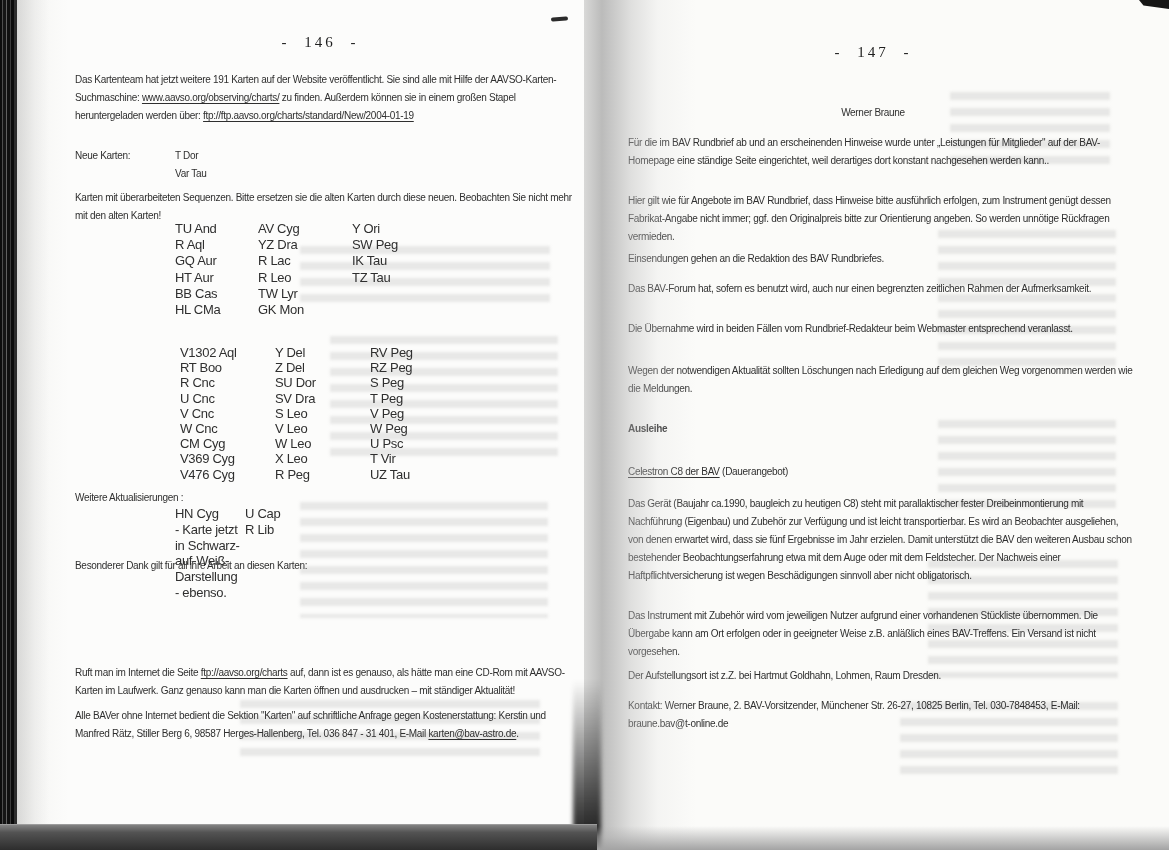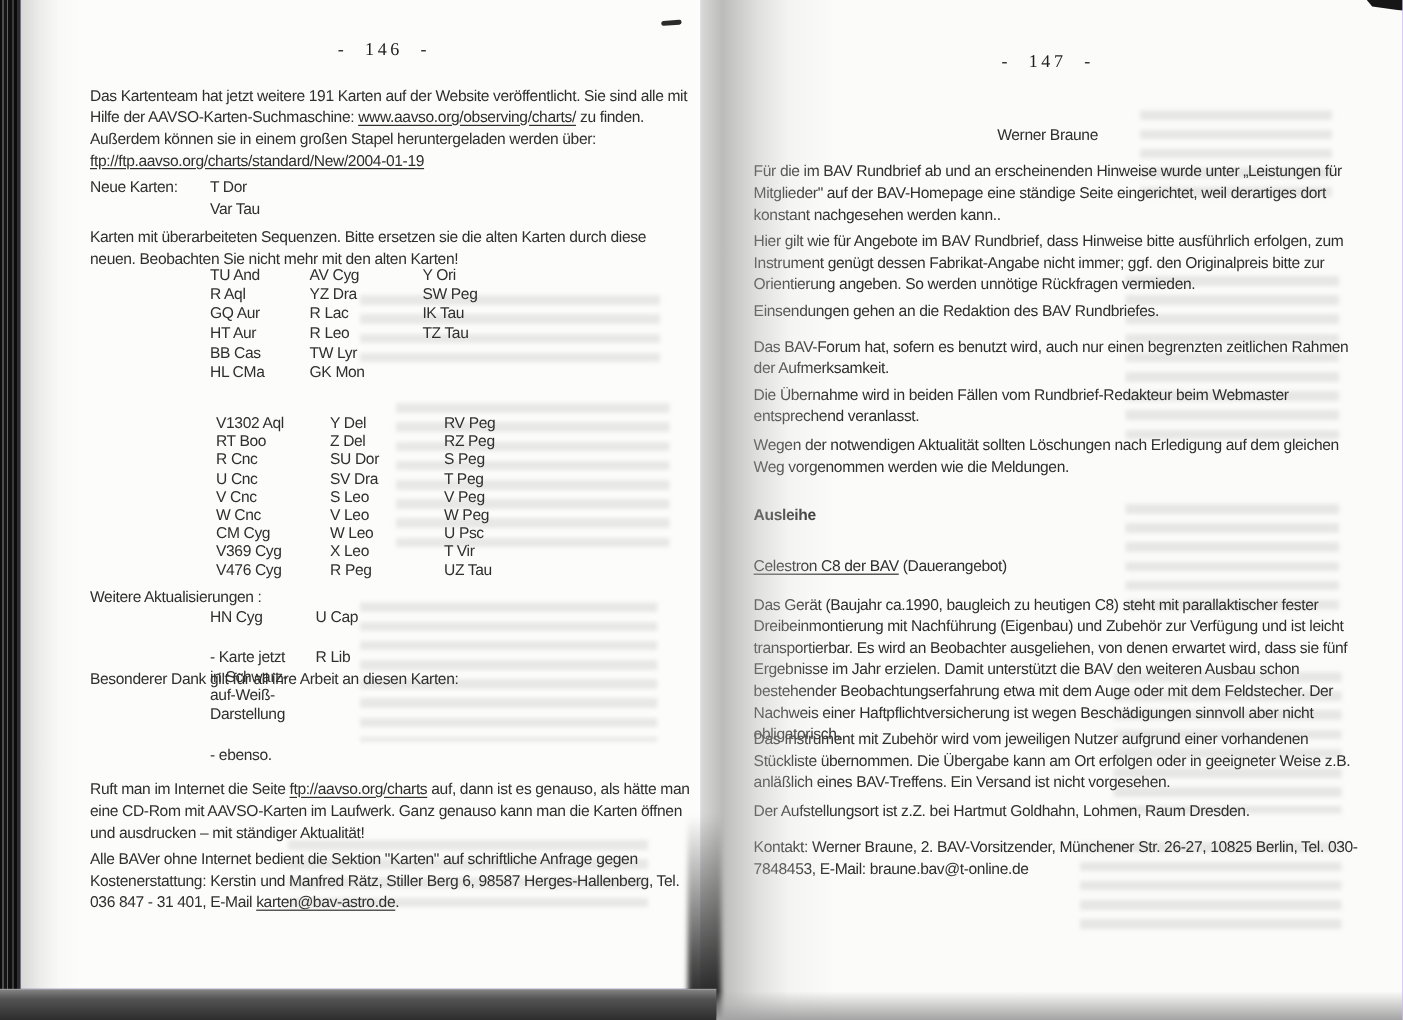--- a/index.html
+++ b/index.html
@@ -1,38 +1,38 @@
 <!DOCTYPE html>
 <html lang="de"><head>
 <meta charset="utf-8">
 <style>
   * { box-sizing: border-box; }
   html,body { margin:0; padding:0; background:#ffffff; }
   #scan {
     position:relative; width:1169px; height:850px; overflow:hidden;
-    background:#8b5cf6; color:#2f2f2f;
+    background:#5eead4; color:#2f2f2f;
     font-family:"Liberation Sans","DejaVu Sans",sans-serif;
   }
   .page { position:absolute; top:0; }
   #left-page  { left:17px;  width:567px; height:824px; background:linear-gradient(to right,#f3f3f1,#fcfcfb 9%,#fcfcfb); }
   #right-page { left:584px; width:585px; height:850px; background:#fbfbf9; }
 
-  .txt { position:absolute; font-size:13px; line-height:18px; letter-spacing:-0.3px; }
+  .txt { position:absolute; font-size:10px; line-height:18px; letter-spacing:-0.3px; }
   .center { text-align:center; }
   .b { font-weight:bold; }
   .u { text-decoration:underline; text-underline-offset:2px; }
   .pageno {
     font-family:"Liberation Serif","DejaVu Serif",serif;
     font-size:15px; letter-spacing:3px; word-spacing:8px; color:#1e1e1e;
   }
 
   .tbl { position:absolute; display:grid; font-size:13px; letter-spacing:-0.3px; }
   #revised-table { grid-template-columns:83px 94px auto; line-height:16.2px; }
   #same-table    { grid-template-columns:95px 95px auto; line-height:15.2px; }
-  #upd-table     { grid-template-columns:70px auto;      line-height:15.8px;gap:18px; }
+  #upd-table     { grid-template-columns:70px auto;      line-height:15.8px; }
 
   
   #spine-strip {
     position:absolute; left:0; top:0; width:17px; height:825px;
     background:repeating-linear-gradient(to right,
       #0d0d0d 0 2px,#4d4d4d 2px 3.5px,#151515 3.5px 6px,#616161 6px 7px,
       #101010 7px 10px,#3b3b3b 10px 11.5px,#0b0b0b 11.5px 14px,#2d2d2d 14px 17px);
   }
   #left-edge-shadow {
     position:absolute; left:17px; top:0; width:32px; height:824px; pointer-events:none;
@@ -163,21 +163,21 @@
     <span>U Cap</span>
       <span>- Karte jetzt in Schwarz-auf-Weiß-Darstellung</span>
     <span>R Lib</span>
       <span>- ebenso.</span>
   </div>
 
   <div class="txt" style="left:75px;top:557px;width:486px;">
     <div>Besonderer Dank gilt für all ihre Arbeit an diesen Karten:</div>
   </div>
 
-  <div class="txt" style="left:75px;top:649px;width:502px;">
+  <div class="txt" style="left:75px;top:664px;width:502px;">
     <span>Ruft man im Internet die Seite </span><span class="u">ftp://aavso.org/charts</span><span> auf, dann ist es genauso, als hätte man eine CD-Rom mit AAVSO-Karten im Laufwerk. Ganz genauso kann man die Karten öffnen und ausdrucken – mit ständiger Aktualität!</span>
   </div>
 
   <div class="txt" style="left:75px;top:707px;width:502px;">
     <span>Alle BAVer ohne Internet bedient die Sektion "Karten"  auf schriftliche Anfrage gegen Kostenerstattung: Kerstin und Manfred Rätz, Stiller Berg 6, 98587 Herges-Hallenberg, Tel. 036 847 - 31 401, E-Mail </span><span class="u">karten@bav-astro.de</span><span>.</span>
   </div>
 
   <div class="txt pageno center" style="left:628px;top:43px;width:490px;">- 147 -</div>
 
 

